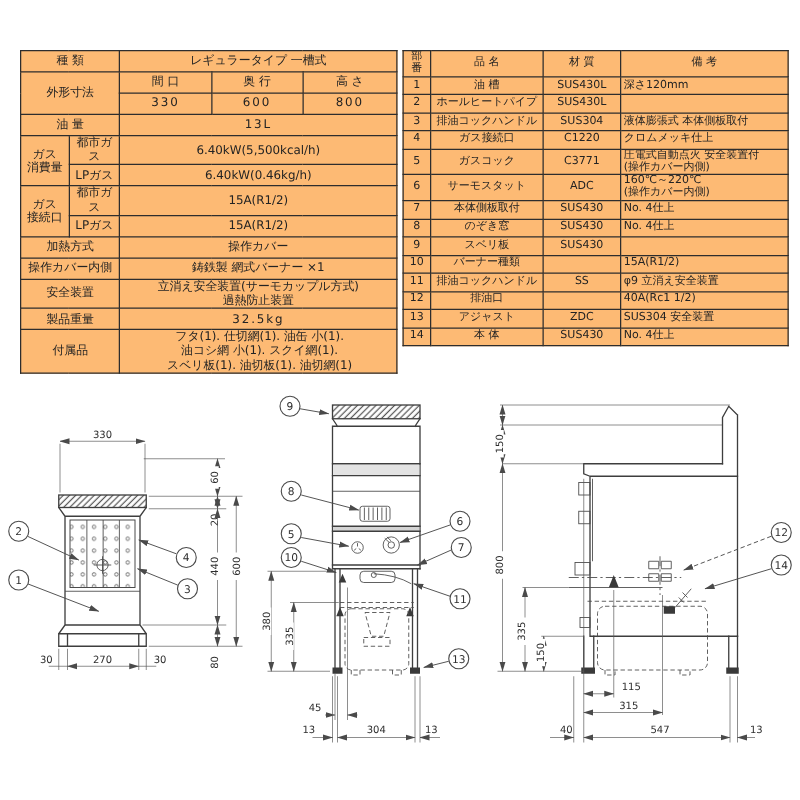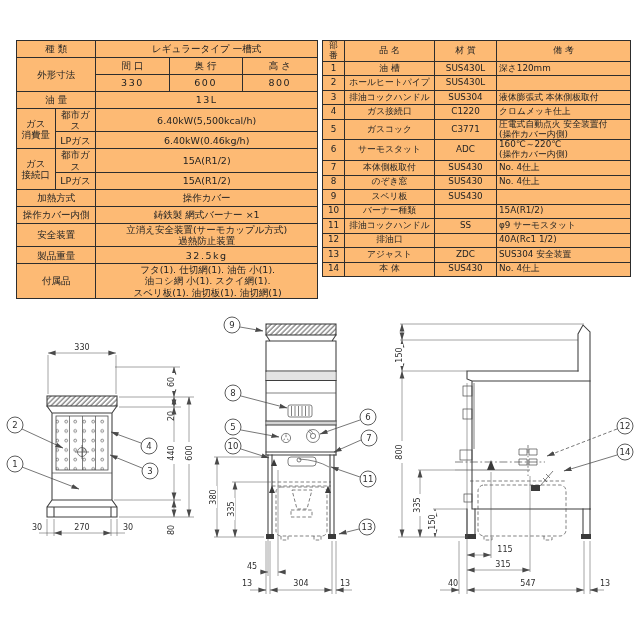--- a/index.html
+++ b/index.html
@@ -192,21 +192,21 @@
         <tr>
           <td class="pre">10</td>
           <td class="pre">バーナー種類</td>
           <td class="pre"></td>
           <td class="pre">15A(R1/2)</td>
         </tr>
         <tr>
           <td class="pre">11</td>
           <td class="pre">排油コックハンドル</td>
           <td class="pre">SS</td>
-          <td class="pre">φ9 サーモスタット</td>
+          <td class="pre">φ9 立消え安全装置</td>
         </tr>
         <tr>
           <td class="pre">12</td>
           <td class="pre">排油口</td>
           <td class="pre"></td>
           <td class="pre">40A(Rc1 1/2)</td>
         </tr>
         <tr>
           <td class="pre">13</td>
           <td class="pre">アジャスト</td>

